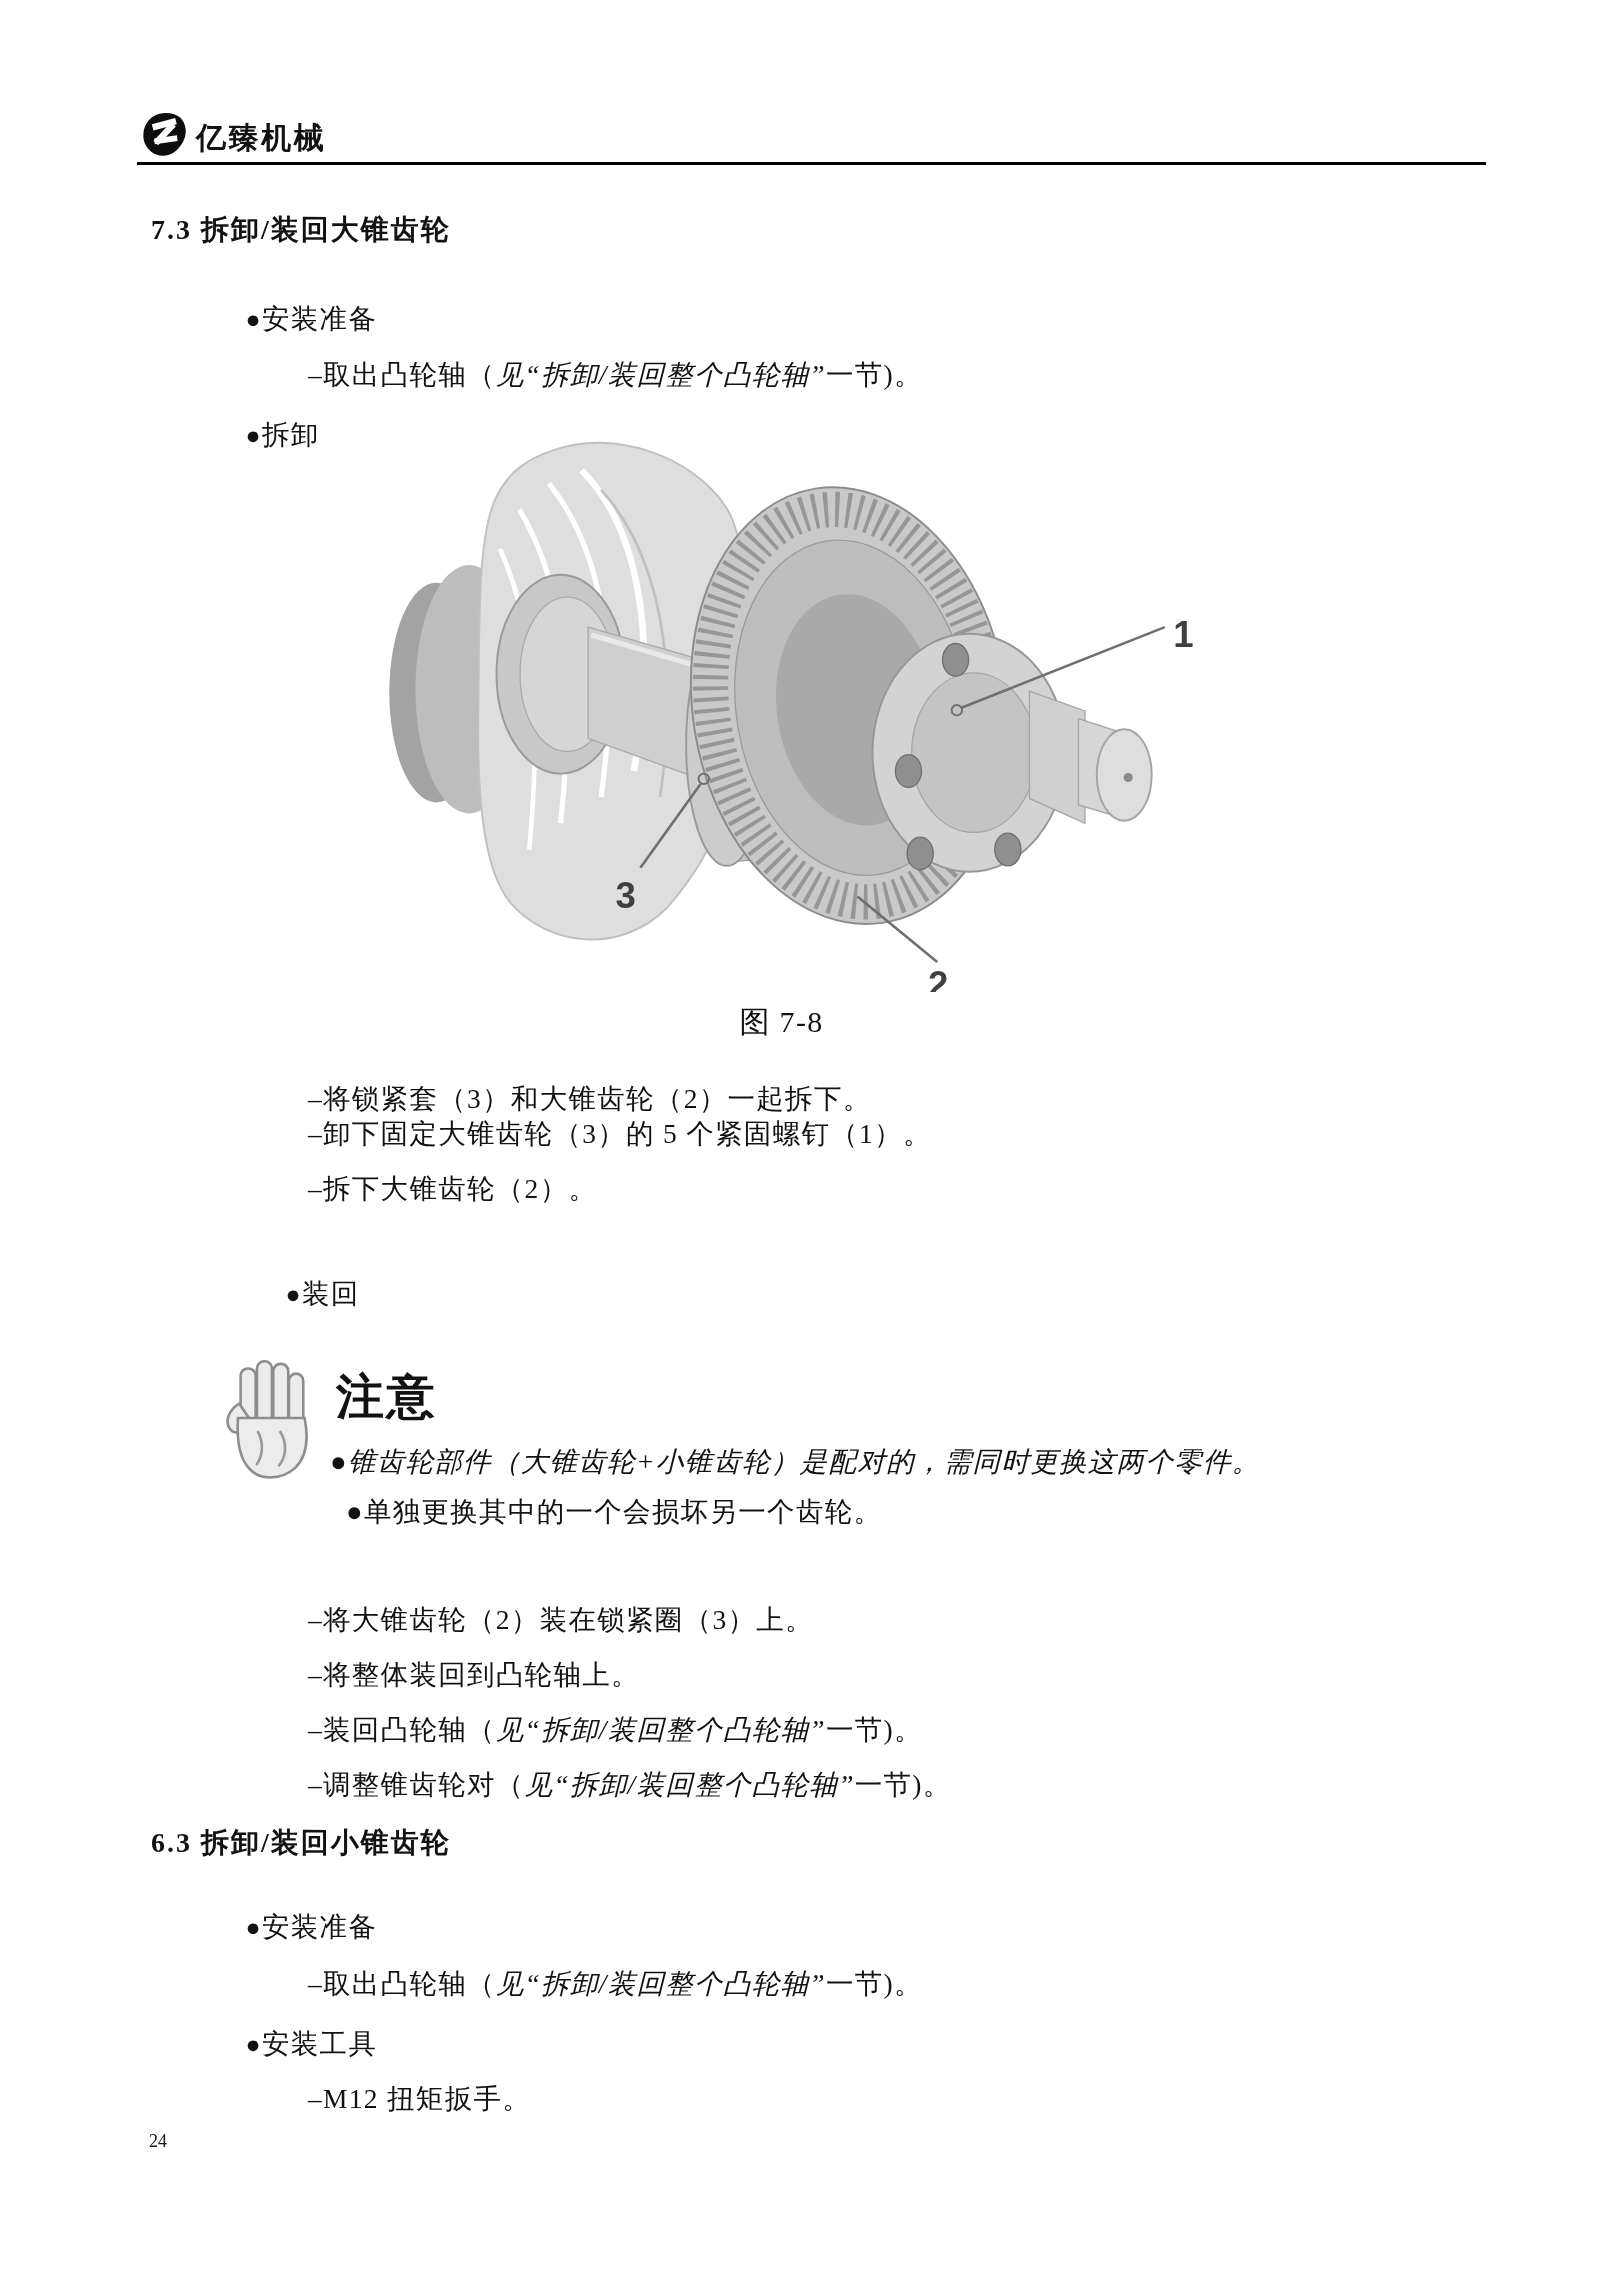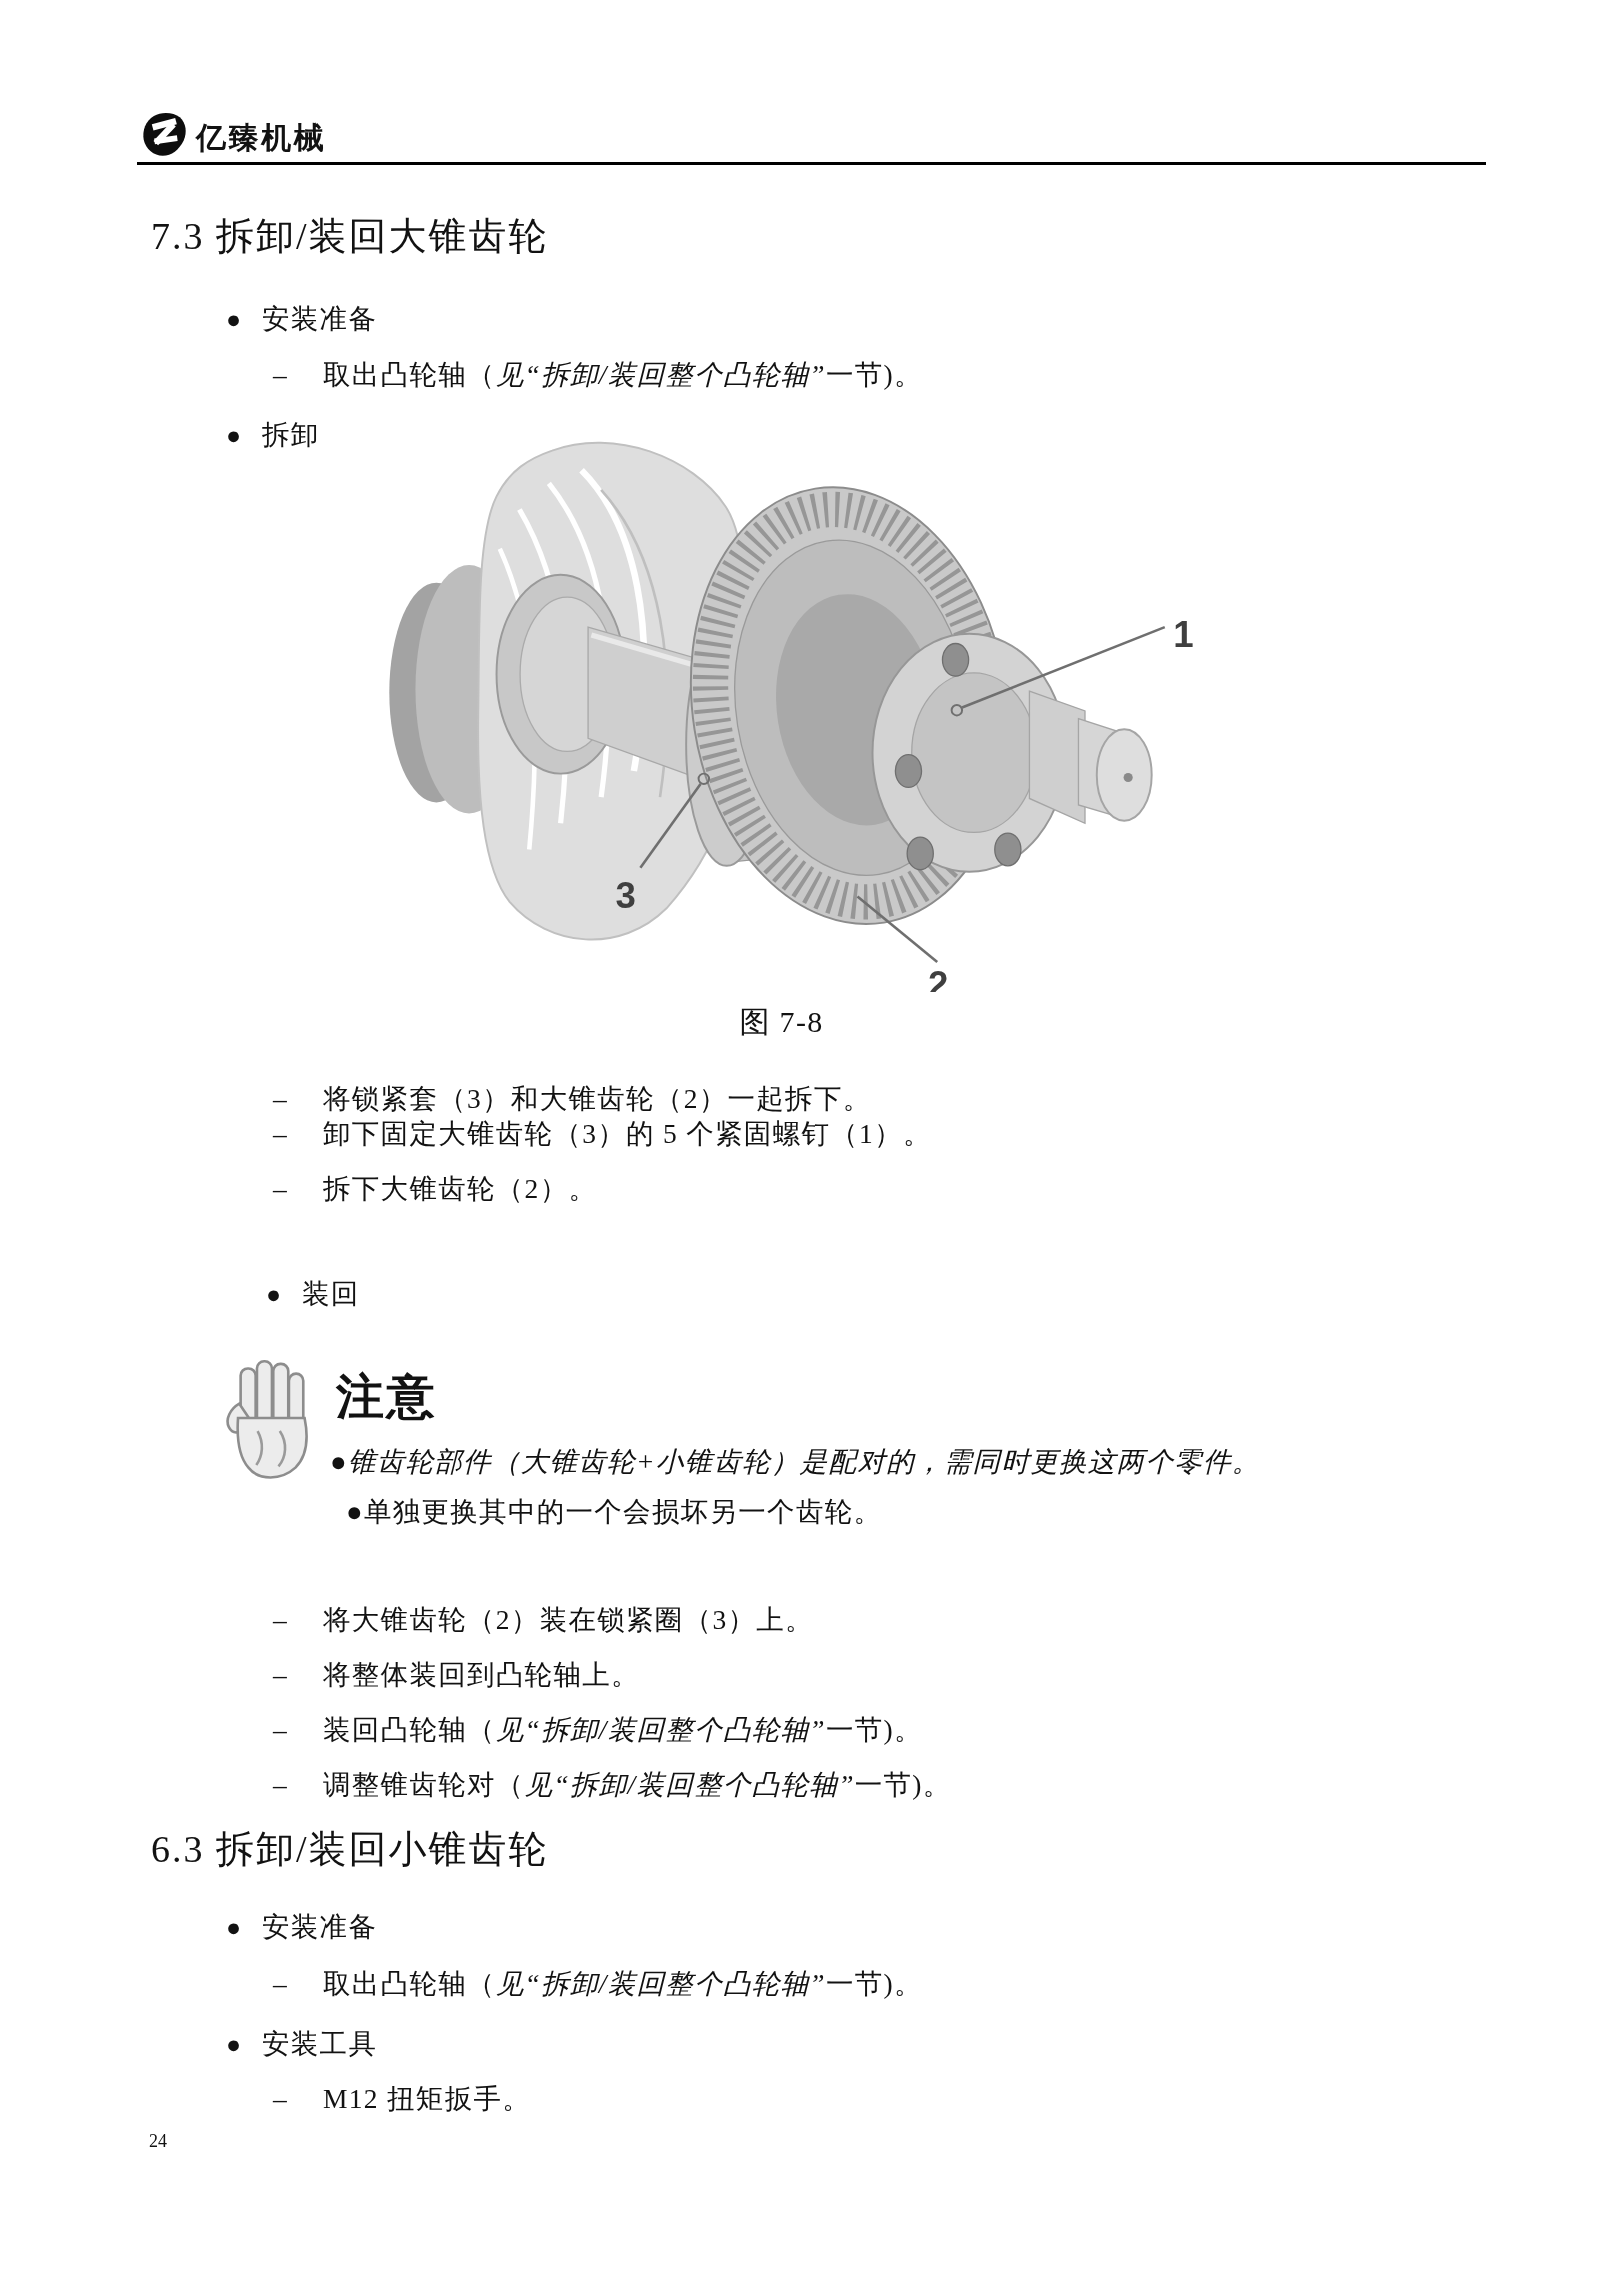--- a/index.html
+++ b/index.html
@@ -1,21 +1,21 @@
 <!DOCTYPE html>
 <html style="font-size:10.5px"><head>
 <meta charset="utf-8">
 <style>
   html,body{margin:0;padding:0;background:#888;}
   .page{position:relative;width:1623px;height:2295px;background:#ffffff;overflow:hidden;
         font-family:"Liberation Serif","DejaVu Serif",serif;color:#121212;}
-  .abs{position:absolute;white-space:nowrap;}
+  .abs{position:absolute;white-space:nowrap;text-align:right;}
   .sans{font-family:"Liberation Sans","DejaVu Sans",sans-serif;}
   .t{font-size:27.5px;letter-spacing:1.3px;}
-  .h{font-size:38px;letter-spacing:2px;}
+  .h{font-size:28px;letter-spacing:2px;font-weight:bold;}
   .it{font-style:italic;}
   .marker-b{display:inline-block;width:36px;font-size:25px;}
   .marker-d{display:inline-block;width:50px;}
   .rule{position:absolute;background:#000;}
   .brand-text{font-size:30px;font-weight:700;letter-spacing:2.6px;}
   .caution-title{font-size:48px;font-weight:700;letter-spacing:2.6px;}
   .caption{font-size:30px;letter-spacing:1.3px;text-align:center;}
   .pagenum{font-size:18px;}
   svg{display:block;}
 </style>

